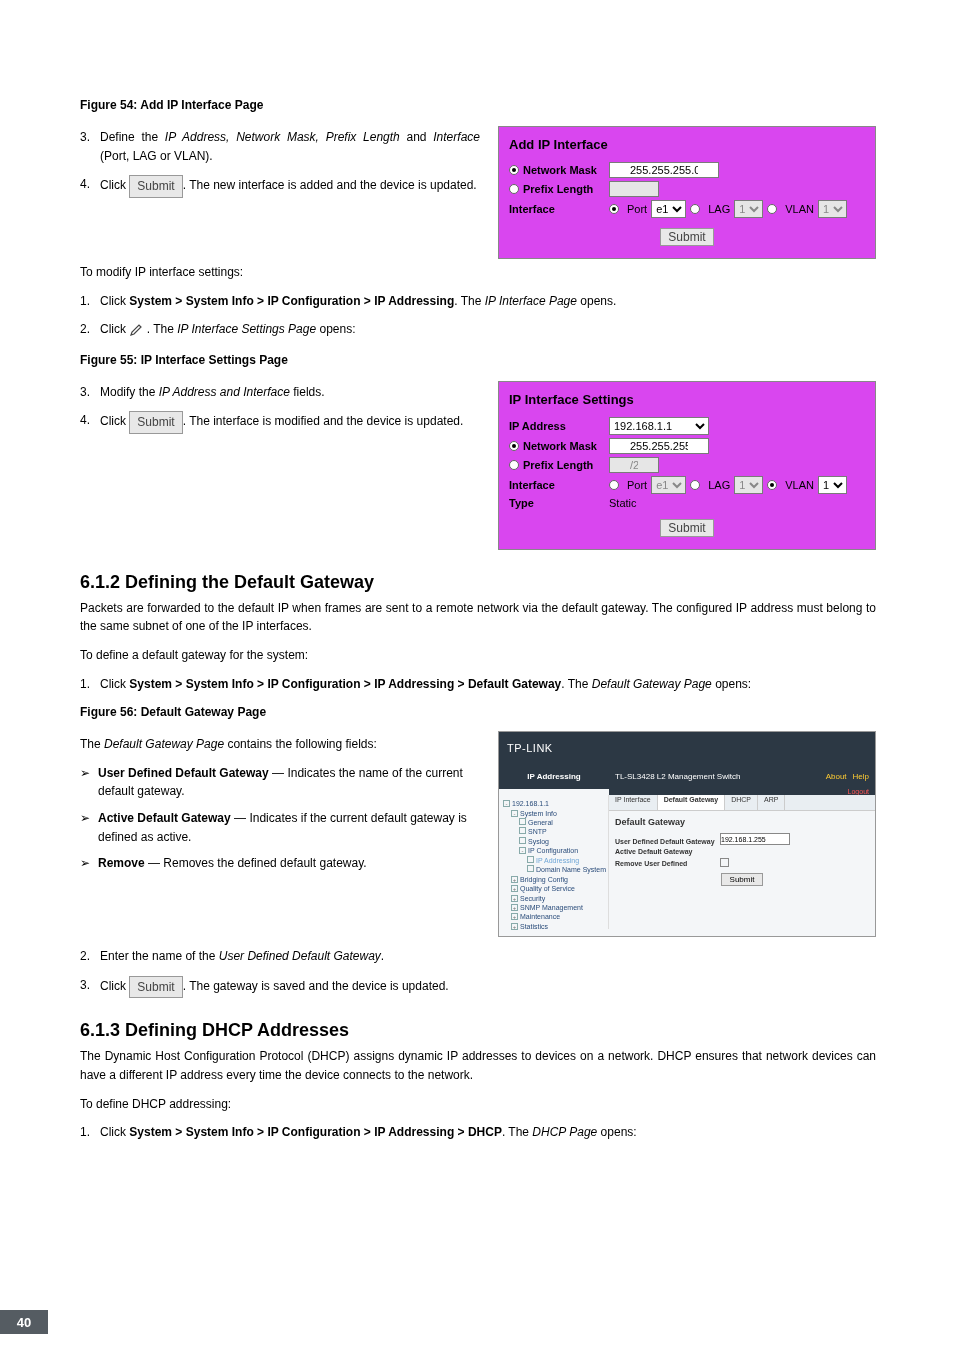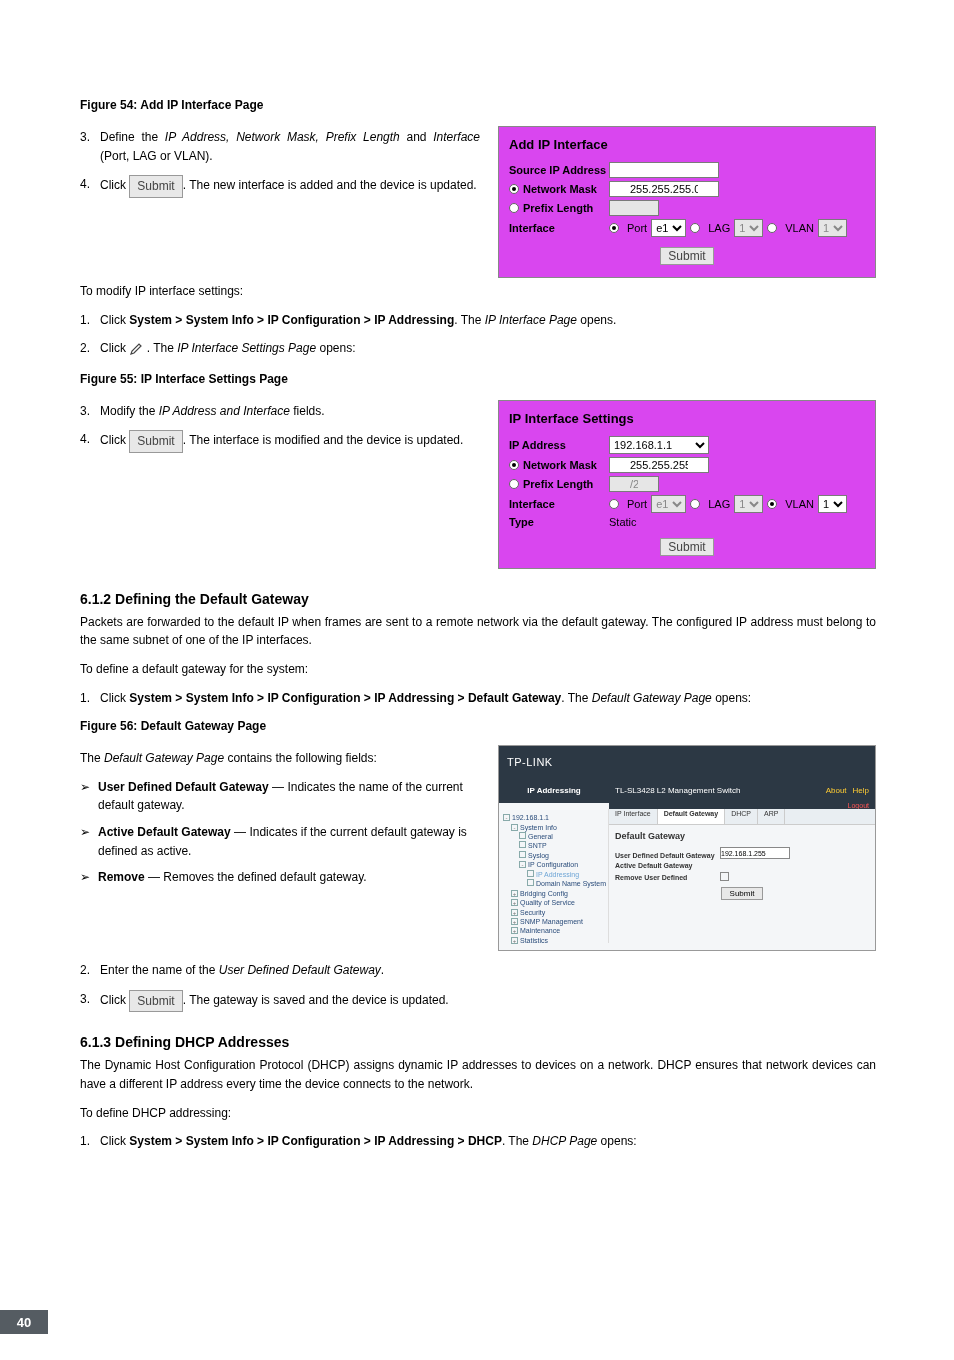--- a/index.html
+++ b/index.html
@@ -71,21 +71,21 @@
       width:10px; height:10px; border:1px solid #666; border-radius:50%;
       display:inline-block; margin-right:4px; vertical-align:middle; background:#fff;
     }
     .radio.checked::after {
       content:""; display:block; width:4px; height:4px; background:#000;
       border-radius:50%; margin:2px auto 0 auto;
     }
     .iface-opts { display:flex; align-items:center; gap:4px; font-size:11px; }
     .center-btn { text-align:center; margin-top:10px; }
     .section-h {
-      font-weight: bold; font-size: 14px; margin: 22px 0 6px 0;
+      font-weight: bold; font-size: 18px; margin: 22px 0 6px 0;
     }
     .para { line-height:1.55; margin: 4px 0 10px 0; text-align:justify; }
     .screenshot {
       border: 1px solid #999; background:#f4f6f8; height:206px; position:relative;
       overflow:hidden; font-size:8px; color:#333;
     }
     .sc-band { background:#2c3844; height:32px; display:flex; align-items:center; padding:0 8px; }
     .sc-logo { color:#fff; font-weight:normal; font-size:11px; letter-spacing:0.5px; }
     .sc-row2 { display:flex; height:24px; }
     .sc-left-head { width:110px; background:#2c3844; color:#fff; display:flex; align-items:center; justify-content:center; font-size:8px; font-weight:bold; }
@@ -135,24 +135,20 @@
           <span class="txt">
             <span>Click </span><span class="btn">Submit</span><span>. The new interface is added and the device is updated.</span>
           </span>
         </li>
       </ol>
     </div>
     <div class="right-col">
       <div class="panel">
         <div class="panel-title">Add IP Interface</div>
         <div class="form-row">
-          <span class="lbl">Source IP Address</span>
-          <input type="text" style="width: 110px;">
-        </div>
-        <div class="form-row">
           <span class="radio checked"></span>
           <span class="lbl" style="width:86px">Network Mask</span>
           <input type="text" style="width: 110px;" value="255.255.255.0">
         </div>
         <div class="form-row">
           <span class="radio"></span>
           <span class="lbl" style="width:86px">Prefix Length</span>
           <input type="text" class="disabled" style="width: 50px;">
         </div>
         <div class="form-row">

